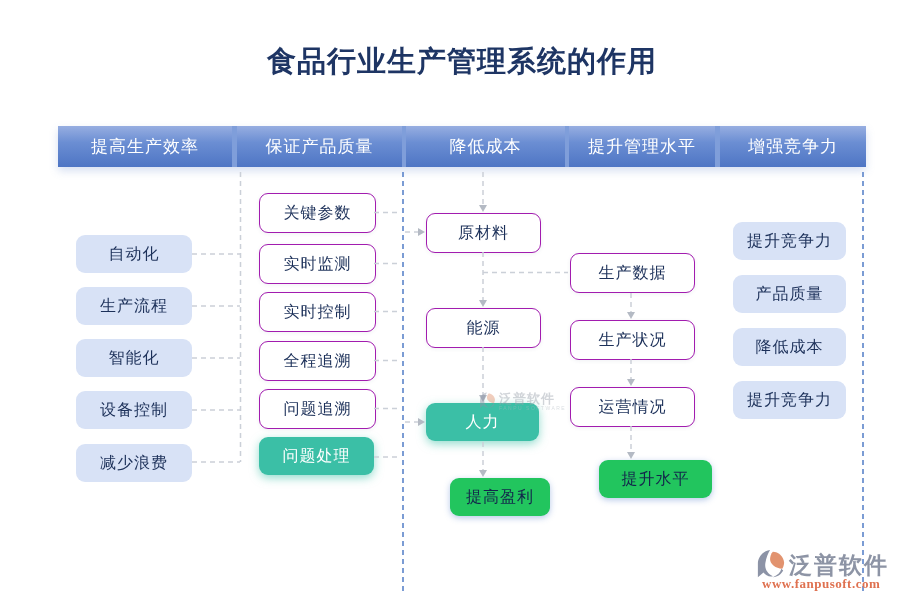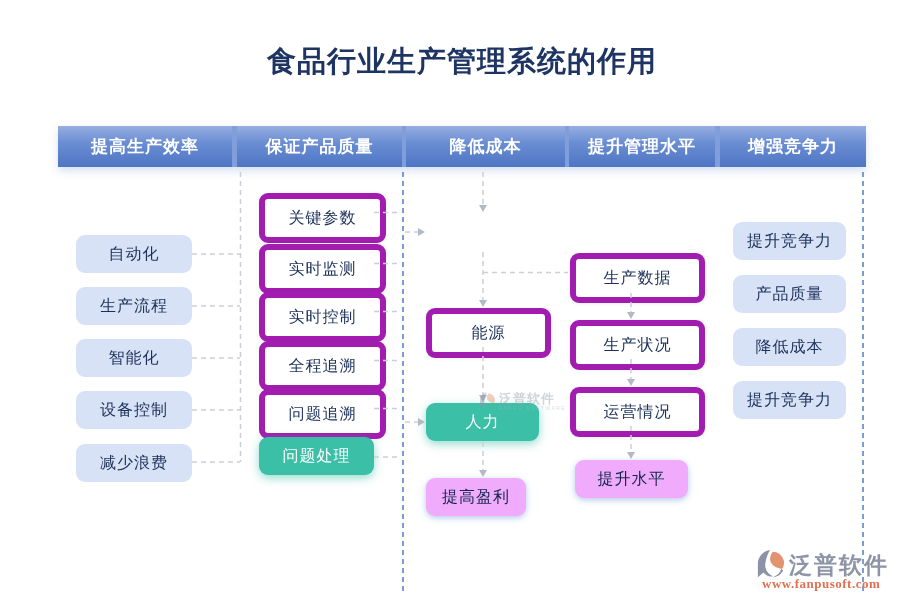--- a/index.html
+++ b/index.html
@@ -14,33 +14,33 @@
   }
   
   .header-bar{
     position:absolute;left:58px;top:126px;width:808px;height:41px;
     background:#7F9EDA;border-radius:1px;
     box-shadow:0 4px 8px rgba(110,145,210,0.28);
   }
   .header-cell{
     position:absolute;top:0;height:41px;
     background:linear-gradient(180deg,#97AEE1 0%,#6B8ED3 40%,#4E75C4 100%);
-    color:#fff;font-size:17px;font-weight:bold;letter-spacing:1px;
+    color:#fff;font-size:17px;font-weight:normal;letter-spacing:1px;
     display:flex;align-items:center;justify-content:center;
   }
   
   .box{
     position:absolute;height:38px;border-radius:9px;
     display:flex;align-items:center;justify-content:center;
     font-size:16px;color:#1C3059;letter-spacing:1px;white-space:nowrap;
   }
   .light{background:#D8E2F6;}
-  .white{background:#ffffff;border:6px solid #a21caf;box-shadow:0 1px 4px rgba(40,60,100,0.07);}
+  .white{background:#ffffff;border:1px solid #a21caf;box-shadow:0 1px 4px rgba(40,60,100,0.07);}
   .teal{background:#3BBFA6;color:#ffffff;box-shadow:0 3px 10px rgba(59,191,166,0.55);}
-  .bluebox{background:#f0abfc;color:#13264B;box-shadow:0 2px 6px rgba(74,119,201,0.4);}
+  .bluebox{background:#22c55e;color:#13264B;box-shadow:0 2px 6px rgba(74,119,201,0.4);margin-left:24px;}
   
   #connectors{position:absolute;left:0;top:0;pointer-events:none;}
   
   .watermark-center{
     position:absolute;left:479px;top:392px;opacity:0.45;
     display:flex;align-items:flex-start;gap:3px;z-index:5;
   }
   .watermark-center .wm-text{display:flex;flex-direction:column;line-height:1;}
   .wm-brand{font-size:13px;font-weight:bold;color:#9AA2AC;letter-spacing:1px;}
   .wm-sub{font-size:5px;color:#ADB6BD;letter-spacing:1.5px;margin-top:1px;}
@@ -77,20 +77,21 @@
   <div class="box light" style="left:76px;top:391px;width:116px">设备控制</div>
   <div class="box light" style="left:76px;top:444px;width:116px">减少浪费</div>
 
   <div class="box white" style="left:259px;top:193px;width:115px">关键参数</div>
   <div class="box white" style="left:259px;top:244px;width:115px">实时监测</div>
   <div class="box white" style="left:259px;top:292px;width:115px">实时控制</div>
   <div class="box white" style="left:259px;top:341px;width:115px">全程追溯</div>
   <div class="box white" style="left:259px;top:389px;width:115px">问题追溯</div>
   <div class="box teal" style="left:259px;top:437px;width:115px">问题处理</div>
 
+  <div class="box white" style="left:426px;top:213px;width:113px">原材料</div>
   <div class="box white" style="left:426px;top:308px;width:113px">能源</div>
   <div class="box teal" style="left:426px;top:403px;width:113px">人力</div>
   <div class="box bluebox" style="left:426px;top:478px;width:100px">提高盈利</div>
 
   <div class="box white" style="left:570px;top:253px;width:123px">生产数据</div>
   <div class="box white" style="left:570px;top:320px;width:123px">生产状况</div>
   <div class="box white" style="left:570px;top:387px;width:123px">运营情况</div>
   <div class="box bluebox" style="left:575px;top:460px;width:113px">提升水平</div>
 
   <div class="box light" style="left:733px;top:222px;width:113px">提升竞争力</div>

